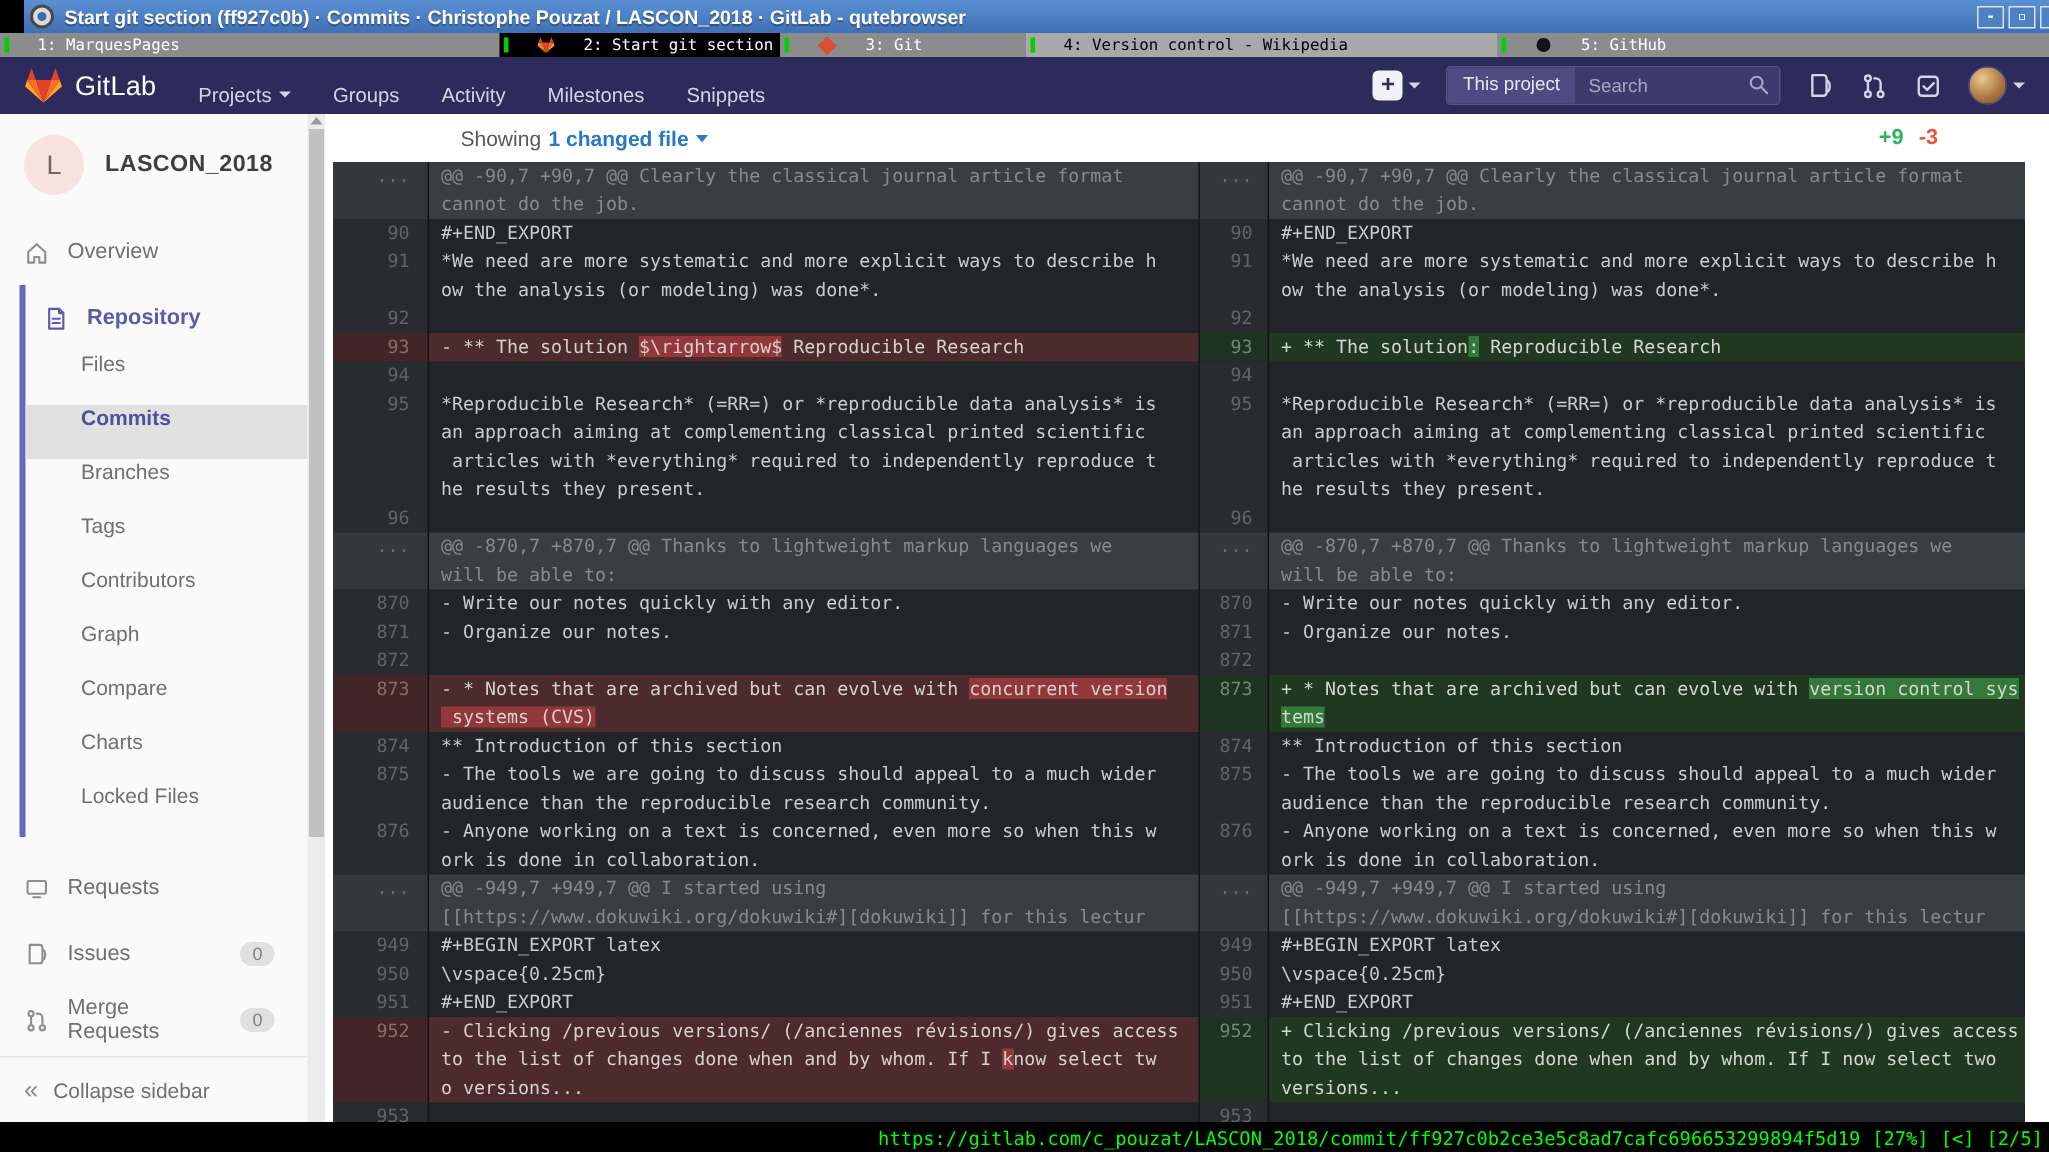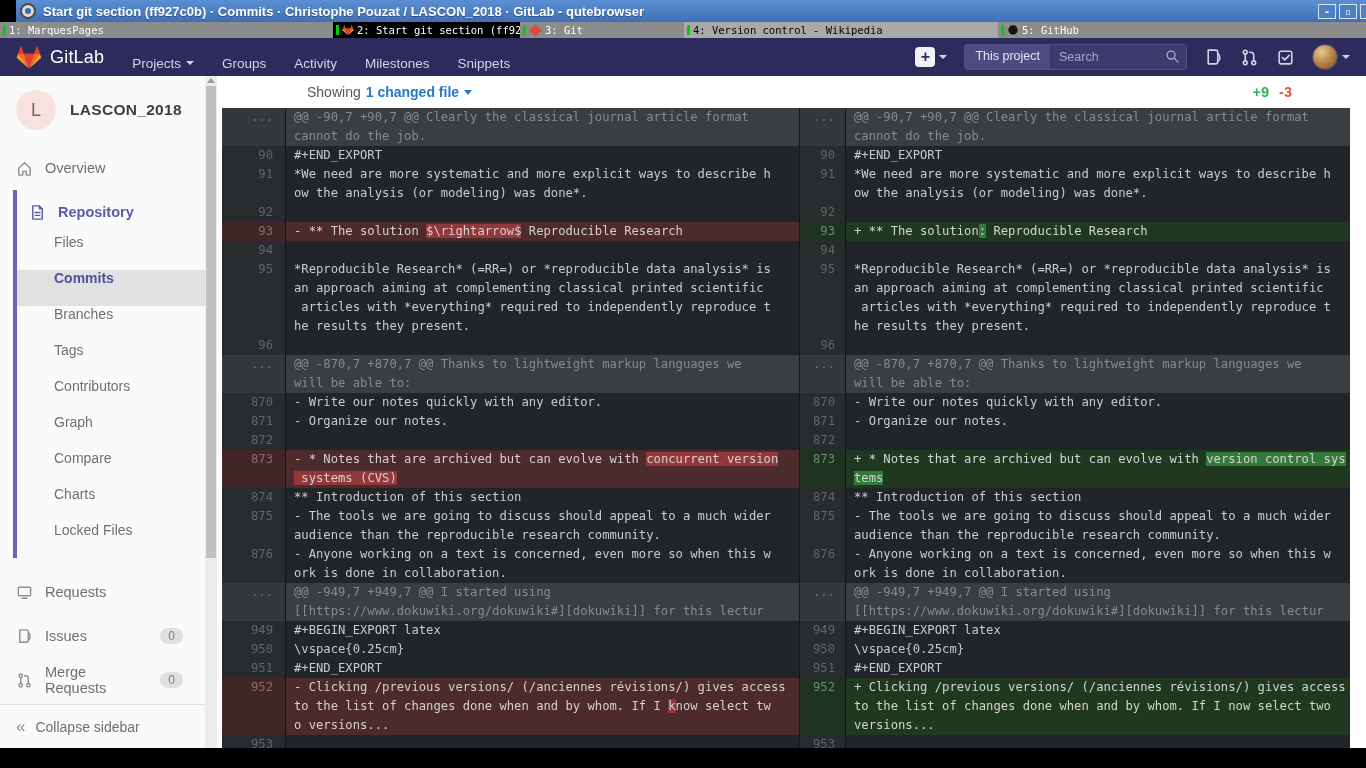--- a/index.html
+++ b/index.html
@@ -15,21 +15,21 @@
     border-radius:50%; background:#3a6cb0; }
   .win-title { color:#fff; font-weight:bold; font-size:13px; margin-left:7px; white-space:nowrap;
     text-shadow:0 1px 1px rgba(0,0,0,.35); }
   .win-btns { margin-left:auto; display:flex; gap:3px; }
   .win-btn { width:18px; height:15px; background:#4e80c4; border:1px solid #d7e2f2; color:#fff;
     font-size:10px; line-height:13px; text-align:center; font-family:"DejaVu Sans Mono", monospace; font-weight:bold; }
 
   
   .tabbar { position:absolute; top:22px; left:0; width:1366px; height:16px; background:#858585;
     display:flex; font-family:"DejaVu Sans Mono", monospace; font-size:10.5px; }
-  .tab { display:flex; align-items:center; gap:3px; padding:0 3px; height:16px; overflow:hidden;
+  .tab { display:flex; align-items:center; gap:19px; padding:0 3px; height:16px; overflow:hidden;
     white-space:nowrap; color:#fff; }
   .tab .indicator { width:3px; height:10px; background:#00d000; flex:0 0 auto; }
   .tab-1 { width:333px; background:#8c8c8c; }
   .tab-2 { width:187px; background:#000; }
   .tab-3 { width:164px; background:#8c8c8c; }
   .tab-4 { width:314px; background:#a9a9a9; color:#000; }
   .tab-5 { width:368px; background:#8c8c8c; }
   .fav { width:12px; height:12px; flex:0 0 auto; display:inline-block; }
   .git-diamond { width:9px; height:9px; background:#de4c35; transform:rotate(45deg); margin:0 2px; flex:0 0 auto; }
 
@@ -542,13 +542,19 @@
               <div class="drow ctx">
                 <div class="gut">953</div>
                 <pre class="code"></pre>
               </div>
             </div>
           </div>
       </div>
     </main>
   </div>
 
+  <div class="statusbar">
+    <span>https://gitlab.com/c_pouzat/LASCON_2018/commit/ff927c0b2ce3e5c8ad7cafc696653299894f5d19</span>
+    <span>[27%]</span>
+    <span>[&lt;]</span>
+    <span>[2/5]</span>
+  </div>
 </div>
 
 </body></html>

